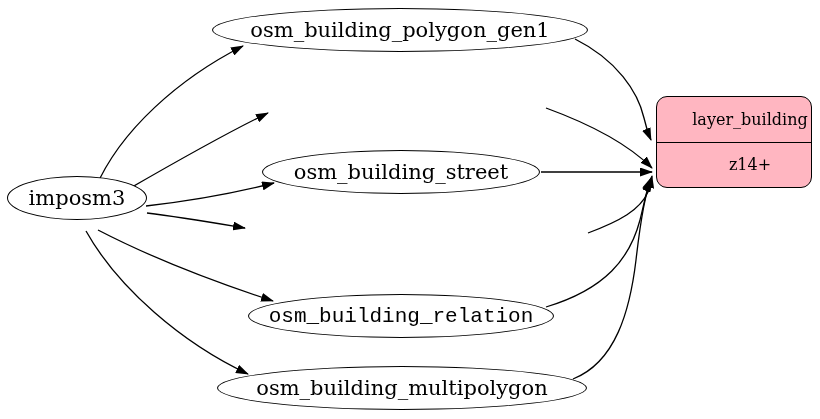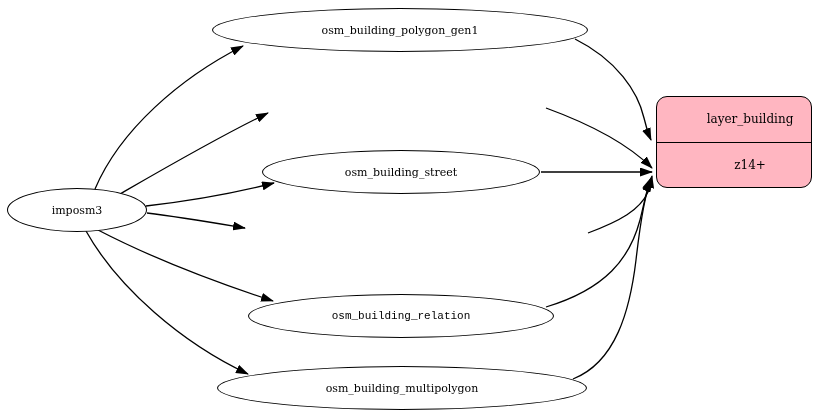--- a/index.html
+++ b/index.html
@@ -17,21 +17,21 @@
     width: 820px; height: 419px;
   }
   .node-ellipse {
     position: absolute;
     border: 1.4px solid #000000;
     border-radius: 50%;
     background: #ffffff;
     display: flex;
     align-items: center;
     justify-content: center;
-    font-size: 11px;
+    font-size: 21px;
     color: #000000;
     box-sizing: border-box;
     white-space: nowrap;
   }
   .record-node {
     position: absolute;
     left: 656px; top: 96px;
     width: 156px; height: 92px;
     background: #ffb6c1;
     border: 1.6px solid #000000;
@@ -39,21 +39,21 @@
     box-sizing: border-box;
     display: flex;
     flex-direction: column;
     overflow: hidden;
   }
   .record-row {
     flex: 1 1 0;
     display: flex;
     align-items: center;
     justify-content: center;
-    font-size: 12px;
+    font-size: 16px;
     color: #000000;
     white-space: nowrap;
     padding-left: 32px;
   }
   .record-row + .record-row {
     border-top: 1.4px solid #000000;
   }
   path.edge, line.edge {
     fill: none;
     stroke: #000000;
@@ -78,21 +78,21 @@
     <path class="edge" d="M98,230 C150,257 218,283 273,301" marker-end="url(#arrow)"></path>
     <path class="edge" d="M86,231 C118,288 182,343 248,374" marker-end="url(#arrow)"></path>
     <path class="edge" d="M575,39 C617,60 638,92 644,118 C646,127 648,133 651,140" marker-end="url(#arrow)"></path>
     <path class="edge" d="M546,108 C598,127 632,148 652,168" marker-end="url(#arrow)"></path>
     <path class="edge" d="M541,172 L652,172" marker-end="url(#arrow)"></path>
     <path class="edge" d="M588,233 C620,221 640,210 648,192 C650,186 651,181 652,176" marker-end="url(#arrow)"></path>
     <path class="edge" d="M546,307 C606,289 630,258 640,220 C645,200 647,188 651,178" marker-end="url(#arrow)"></path>
     <path class="edge" d="M573,379 C616,362 630,310 636,260 C640,225 644,196 651,180" marker-end="url(#arrow)"></path>
   </svg>
 
-  <div class="node-ellipse" style="left:7px; top:188px; width:140px; height:44px;">
+  <div class="node-ellipse" style="left:7px; top:176px; width:140px; height:44px;">
     <span>imposm3</span>
   </div>
 
   <div class="node-ellipse" style="left:212px; top:8px; width:376px; height:44px;">
     <span>osm_building_polygon_gen1</span>
   </div>
 
 
   <div class="node-ellipse" style="left:262px; top:150px; width:278px; height:44px;">
     <span>osm_building_street</span>

